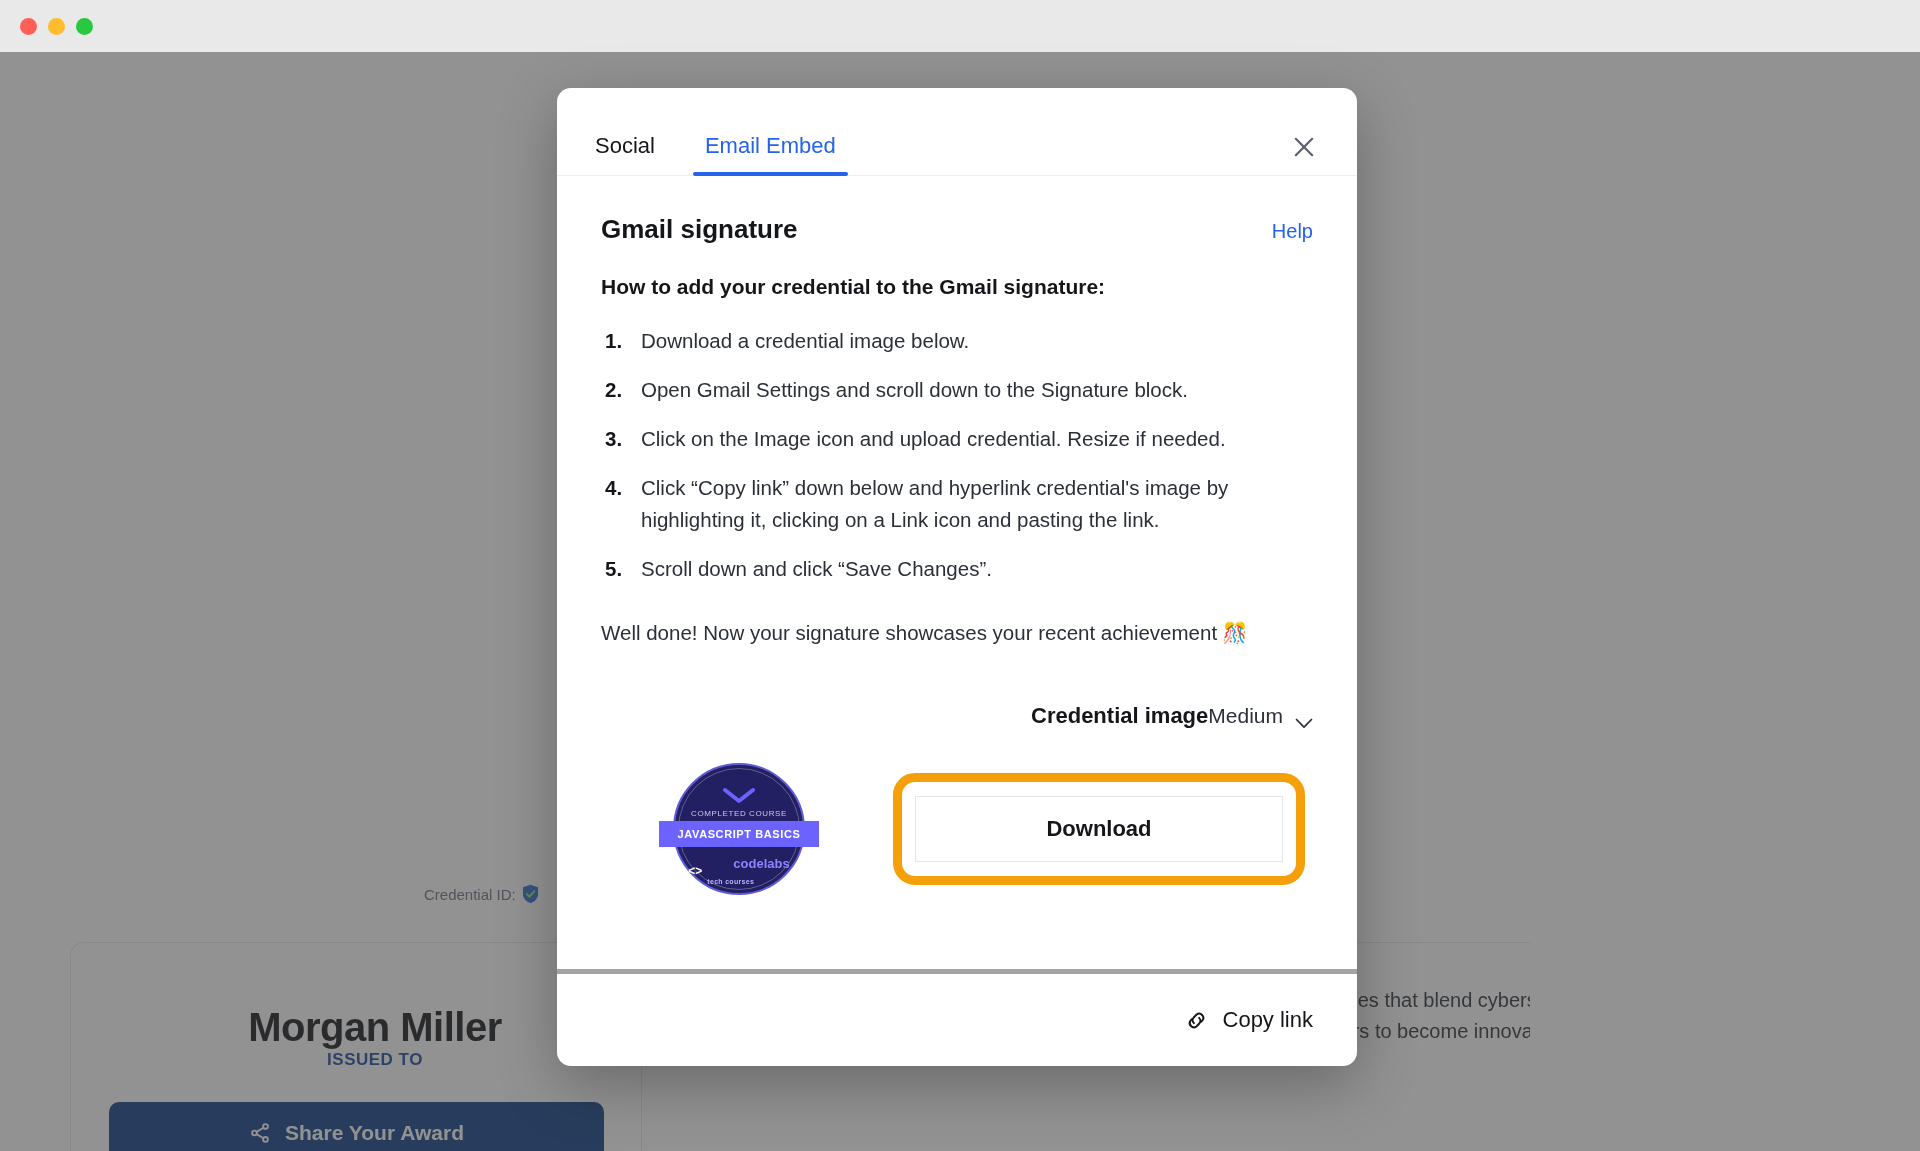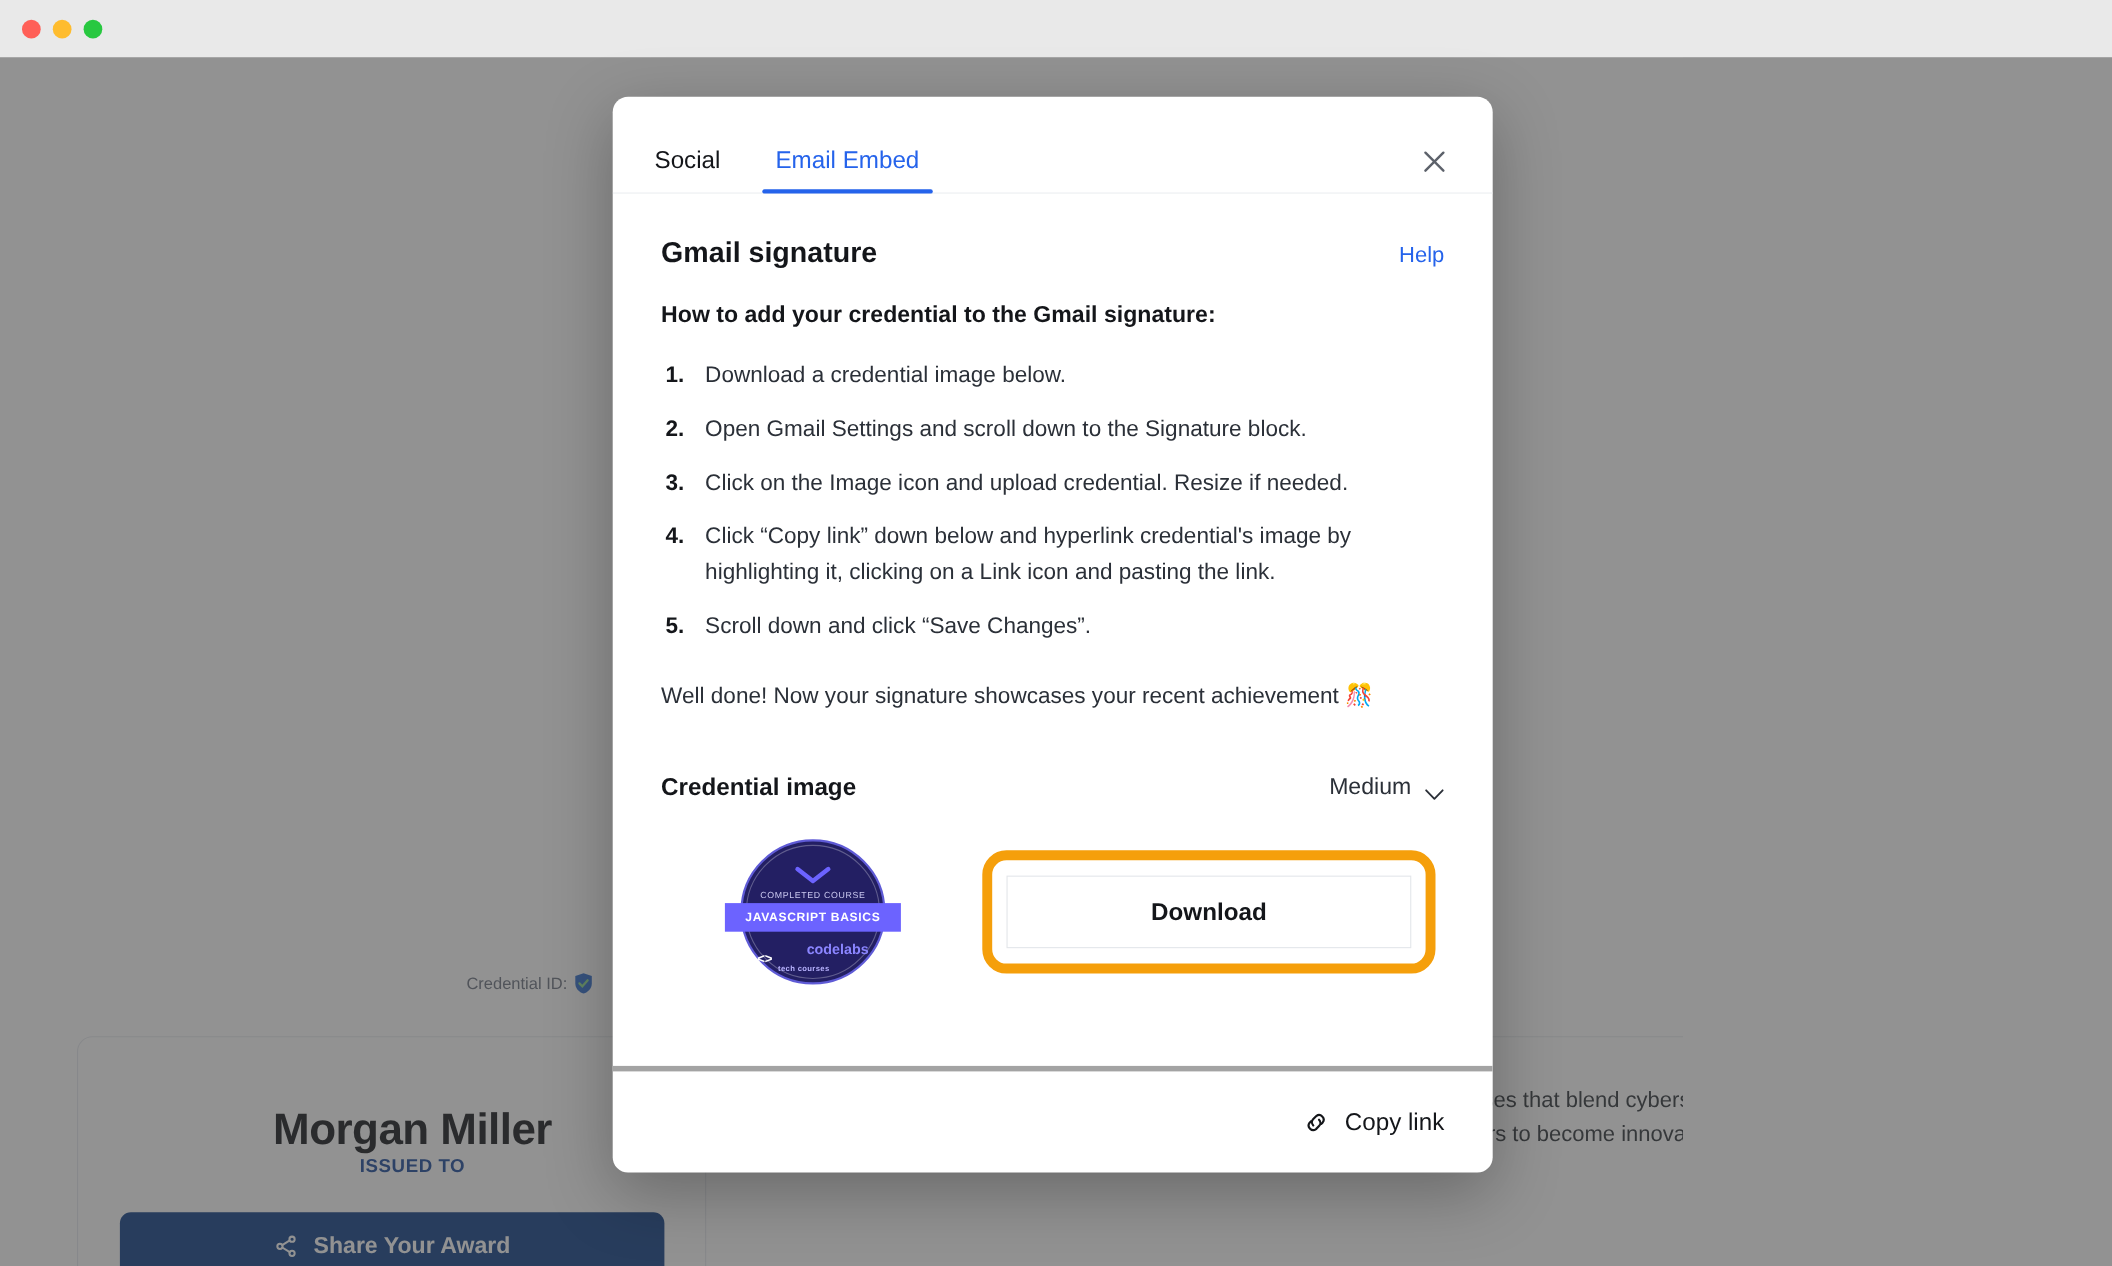--- a/index.html
+++ b/index.html
@@ -195,21 +195,21 @@
     font-weight: bold; width: 36px; flex: none; color: #14161a;
   }
   #steps-list li .txt { flex: 1; }
 
   #closing-note {
     margin-top: 34px;
     font-size: 20.5px; line-height: 1.5; color: #2b3038;
   }
 
   #credential-image-row {
-    display: flex; align-items: center; justify-content: space-between;
+    display: flex; align-items: center; justify-content: flex-end;
     margin-top: 54px;
   }
   #credential-image-label {
     font-size: 22px; font-weight: bold; color: #14161a;
   }
   #size-select {
     display: flex; align-items: center; gap: 12px;
     font-size: 21px; color: #2b3038; cursor: pointer;
   }
   .chev-down { width: 18px; height: 11px; }

